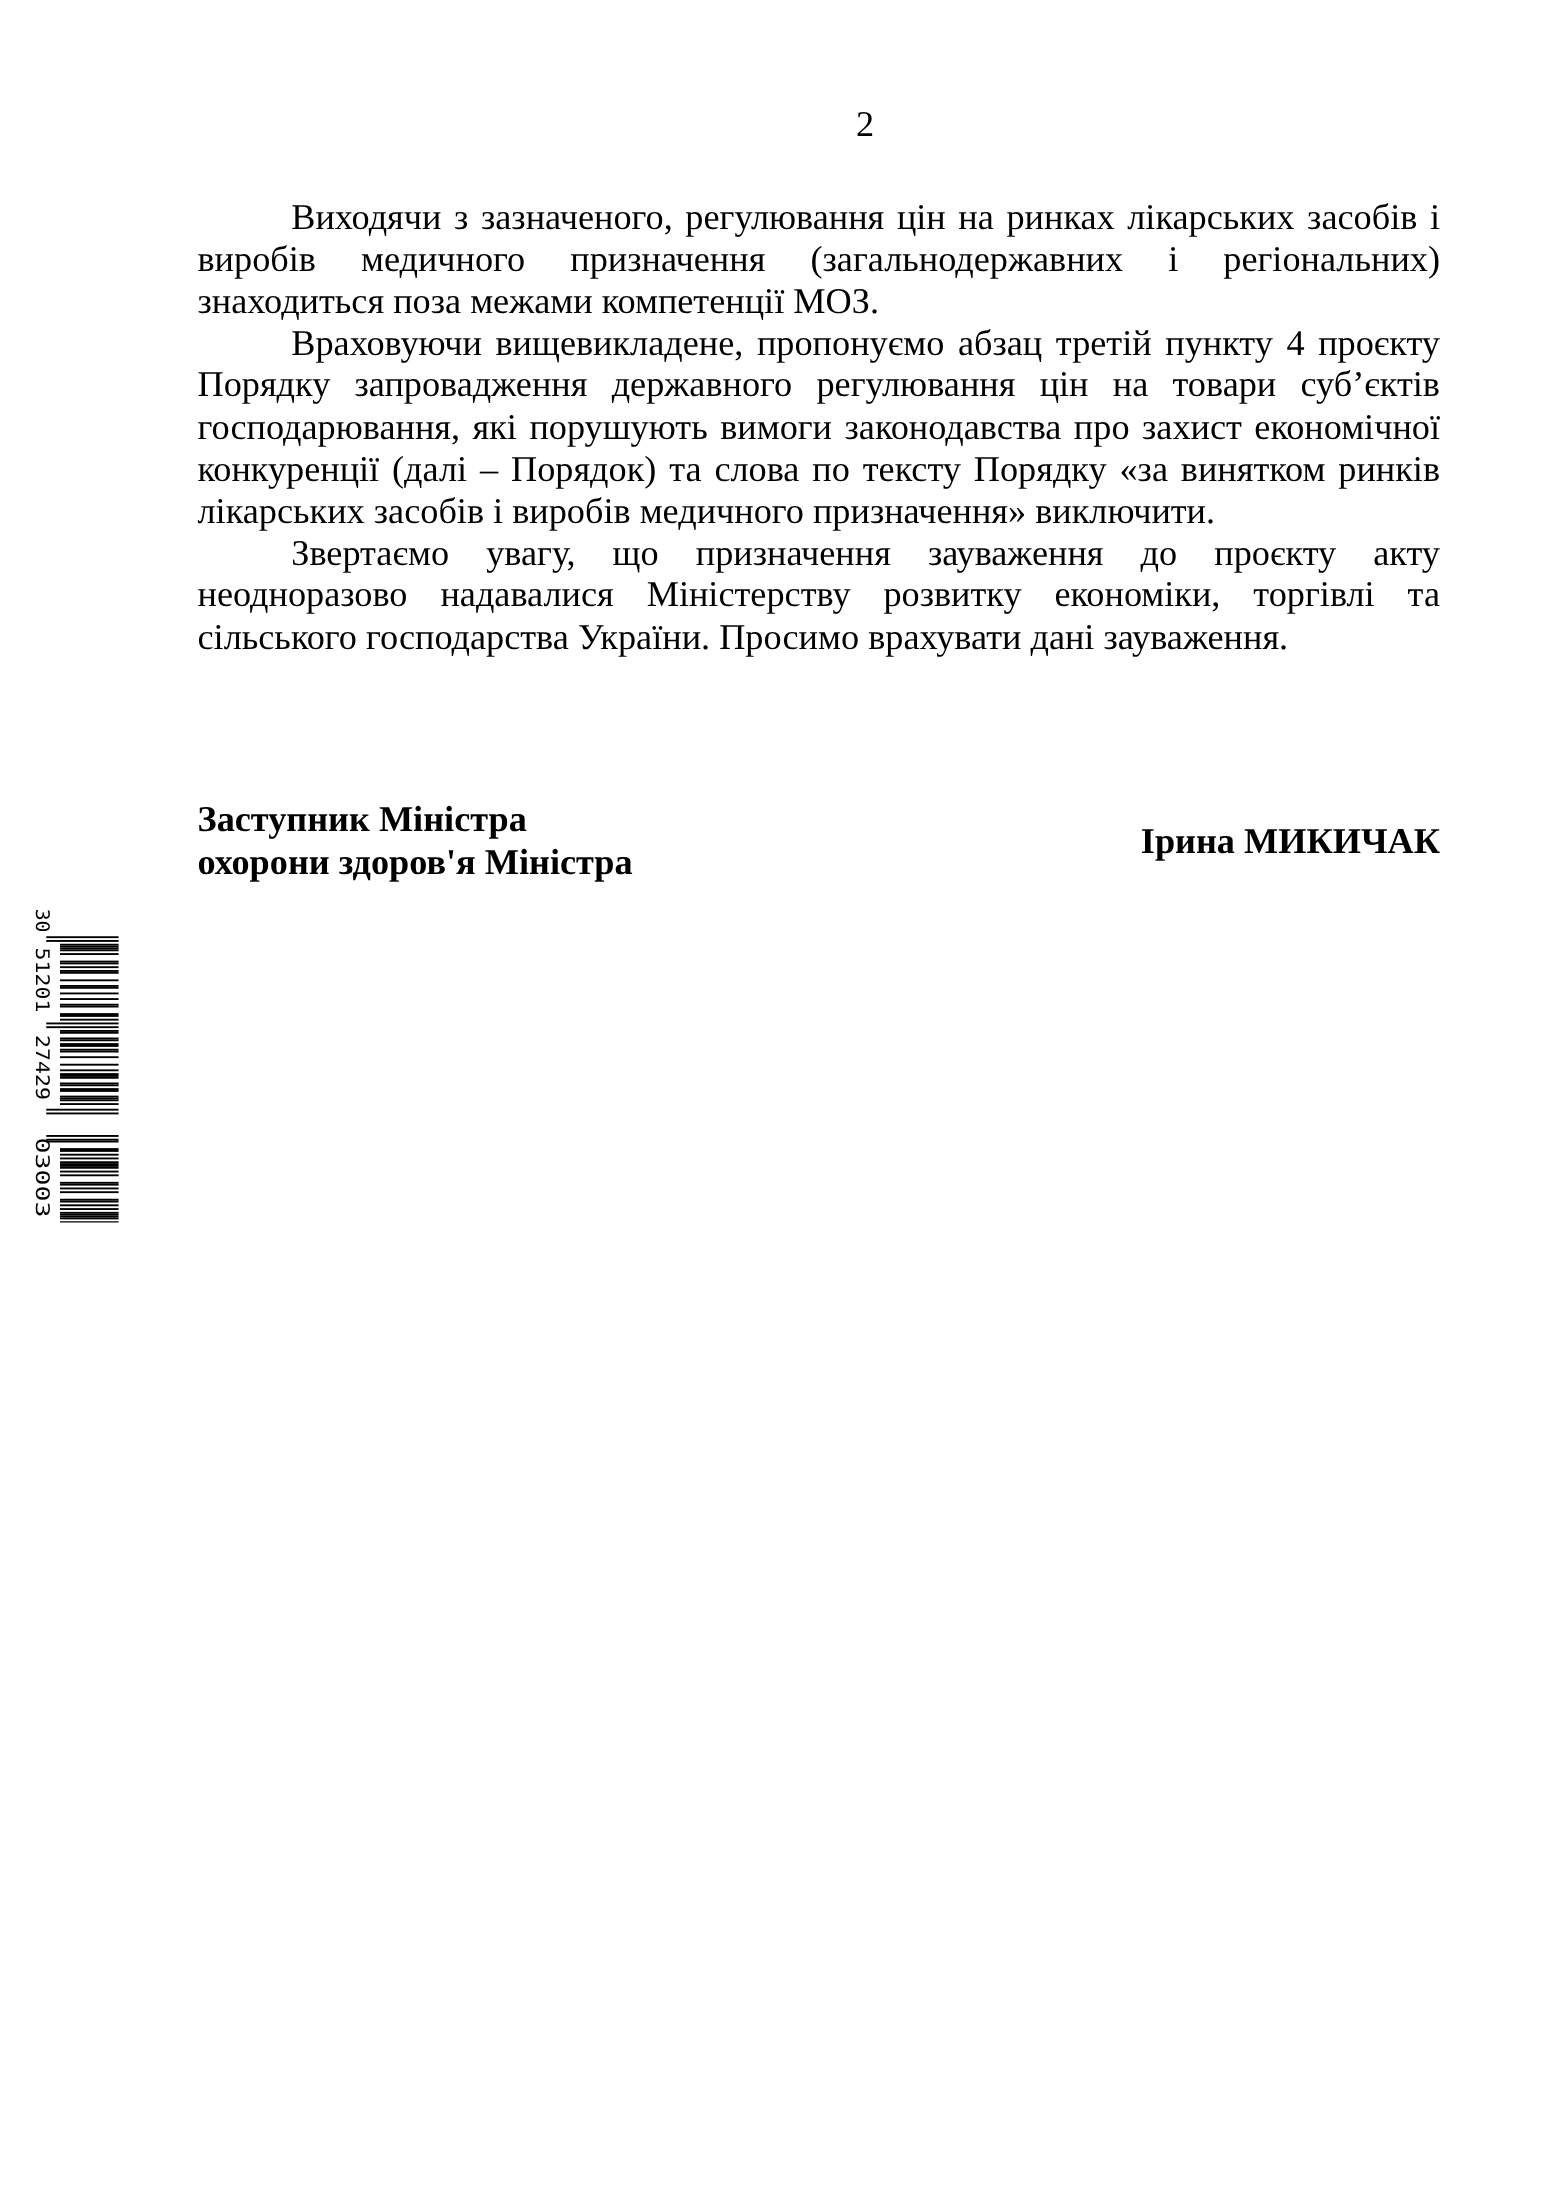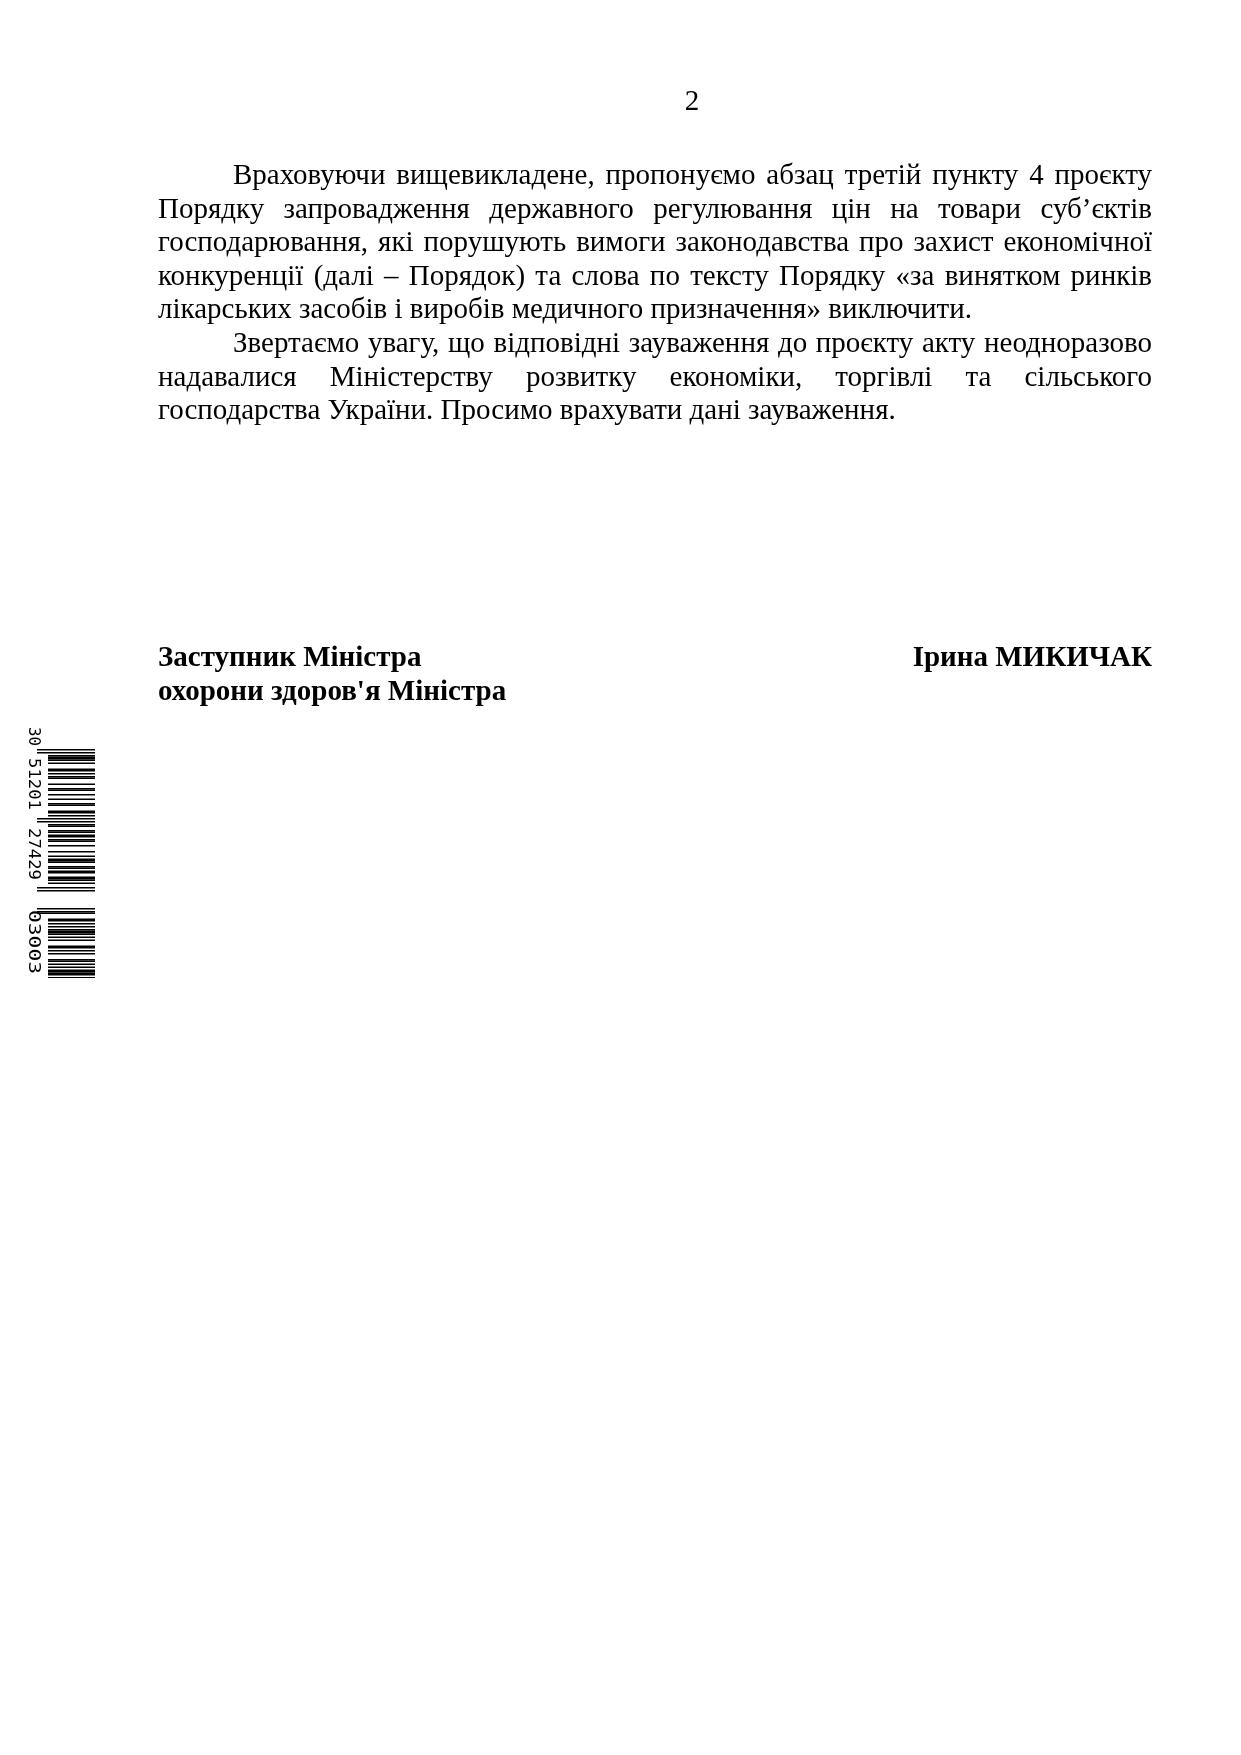--- a/index.html
+++ b/index.html
@@ -29,21 +29,21 @@
     line-height: 33.6px;
     text-align: justify;
     text-indent: 75px;
   }
   .signature {
     position: absolute;
     left: 158px; top: 640px;
     width: 994px;
     display: flex;
     justify-content: space-between;
-    align-items: flex-start;
+    align-items: center;
     font-weight: bold;
     font-size: 29px;
     line-height: 33.5px;
   }
   .barcode-rot {
     position: absolute;
     left: 95px; top: 725px;
     display: flex;
     align-items: flex-start;
     transform: rotate(90deg);
@@ -58,22 +58,23 @@
   }
 </style>
 </head>
 <body>
 
 <div class="page">
 
   <div class="page-number">2</div>
 
   <div class="content">
+    <p>Виходячи з зазначеного, регулювання цін на ринках лікарських засобів і виробів медичного призначення (загальнодержавних і регіональних) знаходиться поза межами компетенції МОЗ.</p>
     <p>Враховуючи вищевикладене, пропонуємо абзац третій пункту 4 проєкту Порядку запровадження державного регулювання цін на товари суб’єктів господарювання, які порушують вимоги законодавства про захист економічної конкуренції (далі – Порядок) та слова по тексту Порядку «за винятком ринків лікарських засобів і виробів медичного призначення» виключити.</p>
-    <p>Звертаємо увагу, що відповідні зауваження до проєкту акту неодноразово надавалися Міністерству розвитку економіки, торгівлі та сільського господарства України. Просимо врахувати дані зауваження.</p>
+    <p>Звертаємо увагу, що призначення зауваження до проєкту акту неодноразово надавалися Міністерству розвитку економіки, торгівлі та сільського господарства України. Просимо врахувати дані зауваження.</p>
   </div>
 
   <div class="signature">
     <div class="sig-left">
       <div>Заступник Міністра</div>
       <div>охорони здоров'я Міністра</div>
     </div>
     <div class="sig-right">Ірина МИКИЧАК</div>
   </div>
 

